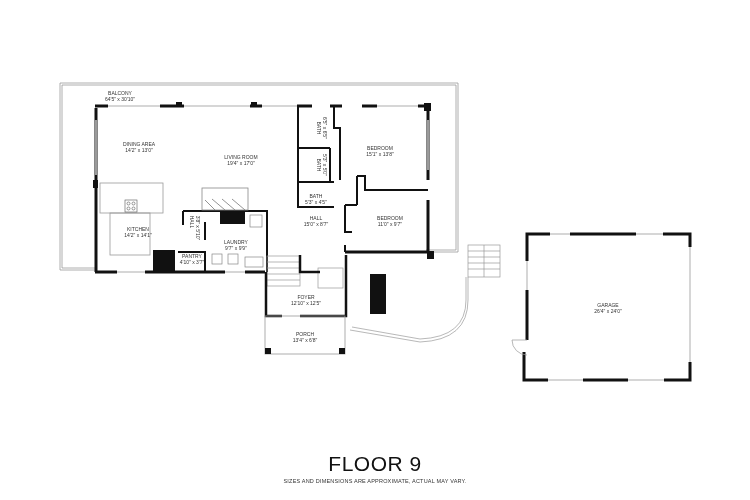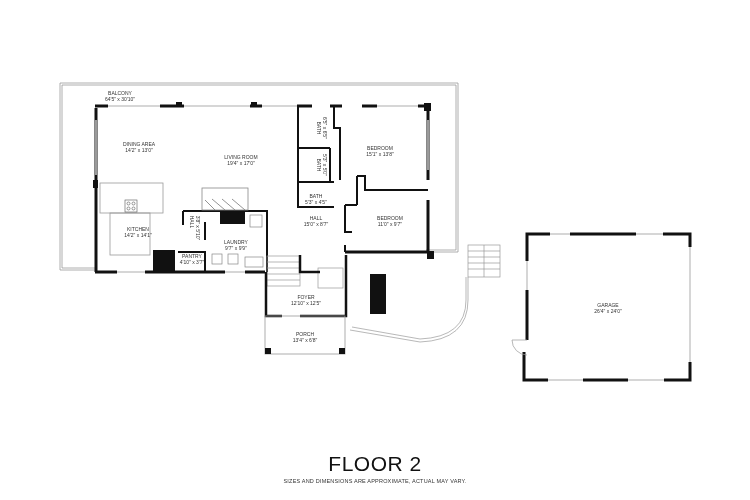--- a/index.html
+++ b/index.html
@@ -171,14 +171,14 @@
   <text class="lbl" x="316" y="220">HALL</text>
   <text class="lbl" x="316" y="226">15'0" x 8'7"</text>
   <text class="lbl" x="306" y="299">FOYER</text>
   <text class="lbl" x="306" y="305">12'10" x 12'5"</text>
   <text class="lbl" x="305" y="336">PORCH</text>
   <text class="lbl" x="305" y="342">13'4" x 6'8"</text>
   <text class="lbl" x="608" y="307">GARAGE</text>
   <text class="lbl" x="608" y="313">26'4" x 24'0"</text>
 </svg>
 
-<div class="footer-title">FLOOR 2</div>
+<div class="footer-title">FLOOR 9</div>
 <div class="footer-note">SIZES AND DIMENSIONS ARE APPROXIMATE, ACTUAL MAY VARY.</div>
 
 </body></html>

